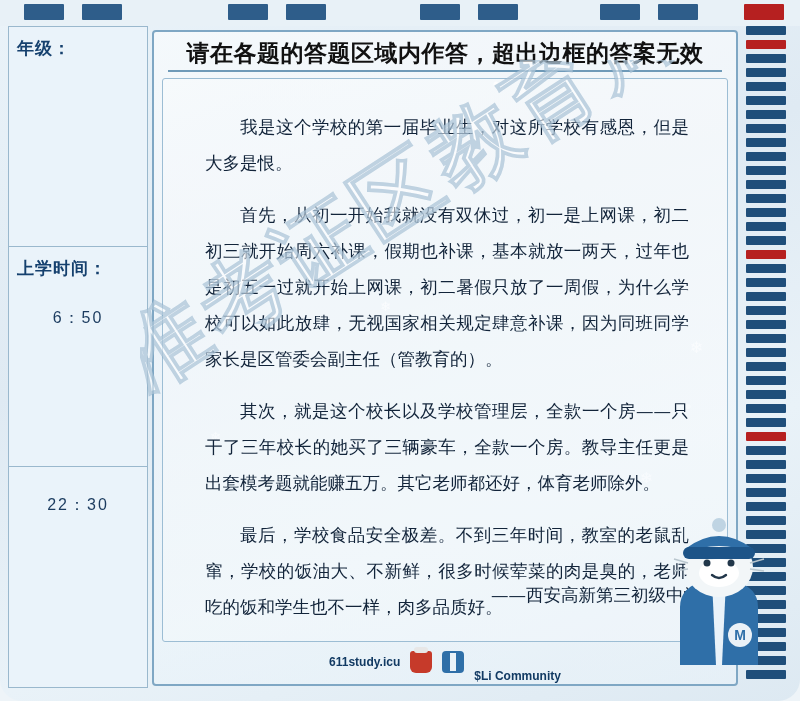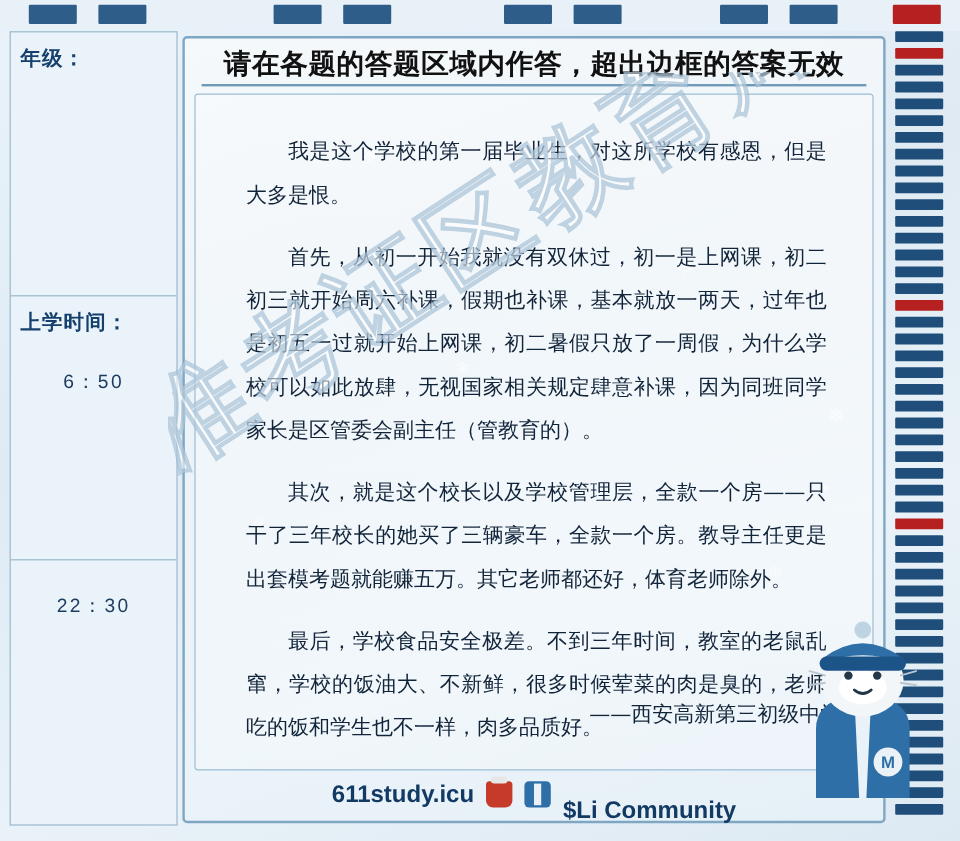--- a/index.html
+++ b/index.html
@@ -10,20 +10,21 @@
     overflow:hidden;
     position:relative;
   }
   .sheet{
     position:absolute;inset:0;
     background:
       radial-gradient(circle at 18% 30%, rgba(255,255,255,.9) 0 2px, transparent 3px),
       radial-gradient(circle at 62% 12%, rgba(255,255,255,.8) 0 2px, transparent 3px),
       radial-gradient(circle at 86% 58%, rgba(255,255,255,.8) 0 2px, transparent 3px),
       linear-gradient(160deg,#eaf3f9 0%,#dfeaf3 40%,#e9f2f8 70%,#dde9f2 100%);
+    border-radius: 22px;
   }
   
   .flake{position:absolute;color:#ffffff;opacity:.85;font-size:15px;line-height:1;pointer-events:none;}
 
   
   .topbar{position:absolute;left:0;top:0;width:800px;height:26px;background:#e8f1f7;}
   .topdash{position:absolute;top:4px;height:16px;background:#2e5d8a;border-radius:1px;}
 
   
   .leftcol{
@@ -79,21 +80,21 @@
   .signature{
     position:absolute;right:26px;bottom:34px;
     font-size:17.5px;color:#12243a;
     font-family:"DejaVu Serif","Liberation Serif",serif;
     white-space:nowrap;
   }
   
   .footer{
     position:absolute;left:8px;right:8px;bottom:6px;height:32px;
     display:flex;align-items:center;justify-content:center;gap:10px;
-    color:#123a63;font-weight:bold;font-size:20px;
+    color:#123a63;font-weight:bold;font-size:12px;
   }
   .footer .site{color:#123a63;}
   .footer .comm{color:#123a63;margin-top:28px;}
   .fico{width:22px;height:22px;display:inline-block;position:relative;}
   .fico.cup{background:#c63a2a;border-radius:3px 3px 6px 6px;}
   .fico.cup:after{content:"";position:absolute;left:4px;top:-4px;width:14px;height:6px;background:#e7e7e7;border-radius:3px;}
   .fico.coat{background:#2f6fa8;border-radius:4px;}
   .fico.coat:after{content:"";position:absolute;left:8px;top:2px;width:6px;height:18px;background:#eaf2f8;}
 
   

